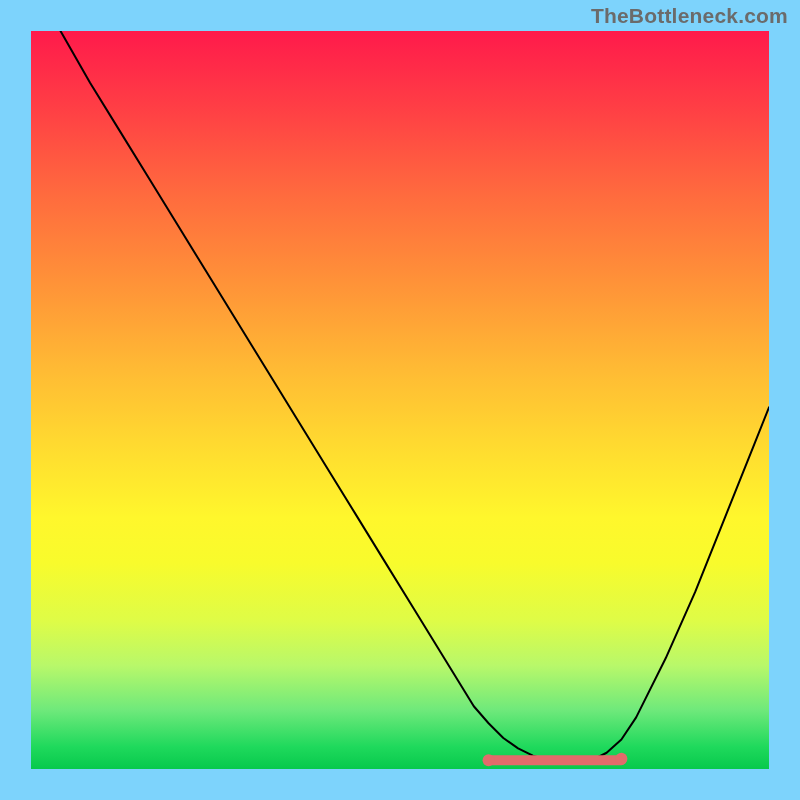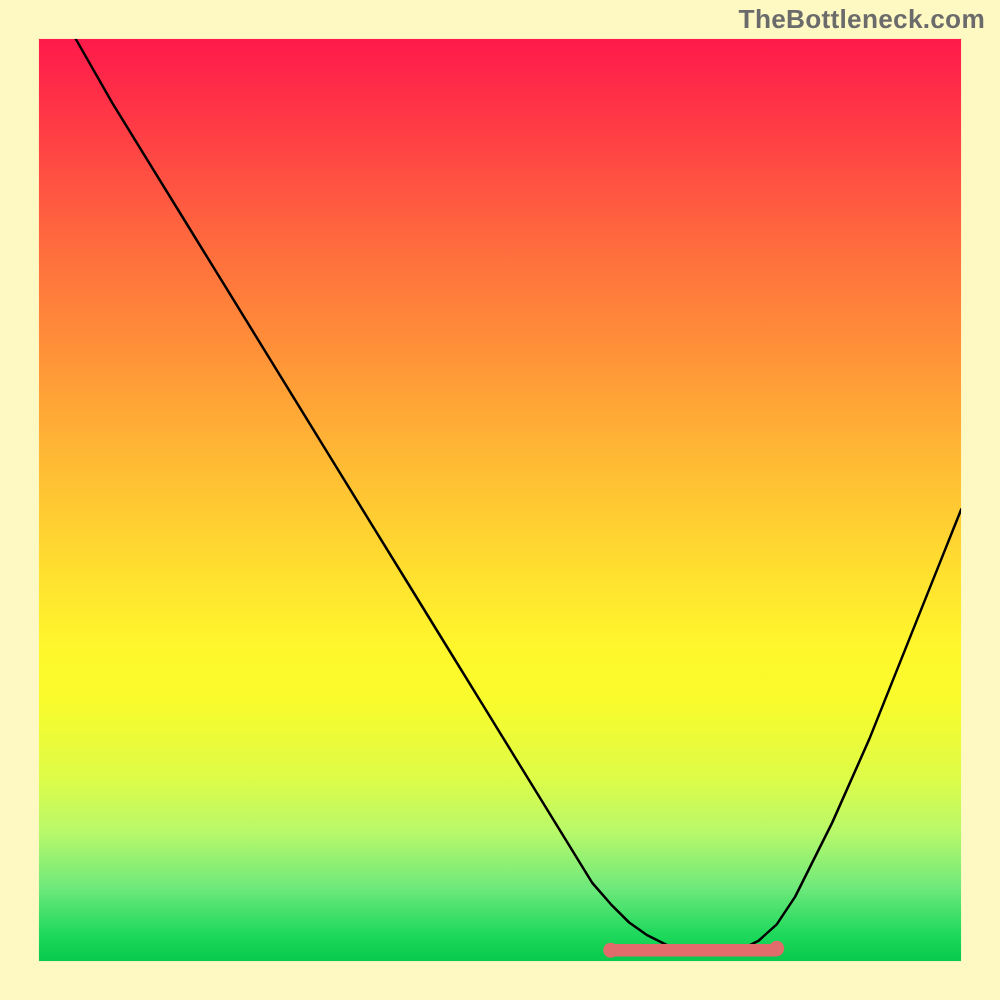--- a/index.html
+++ b/index.html
@@ -7,21 +7,21 @@
     padding: 0;
     width: 800px;
     height: 800px;
     background: #000;
     overflow: hidden;
   }
   .frame {
     position: relative;
     width: 800px;
     height: 800px;
-    background: #fef9c3;
+    background: #7dd3fc;
   }
   .watermark {
     position: absolute;
     top: 4px;
     right: 12px;
     font-family: Arial, sans-serif;
     font-size: 21px;
     color: #6b6b6b;
     font-weight: 600;
     letter-spacing: 0.2px;

